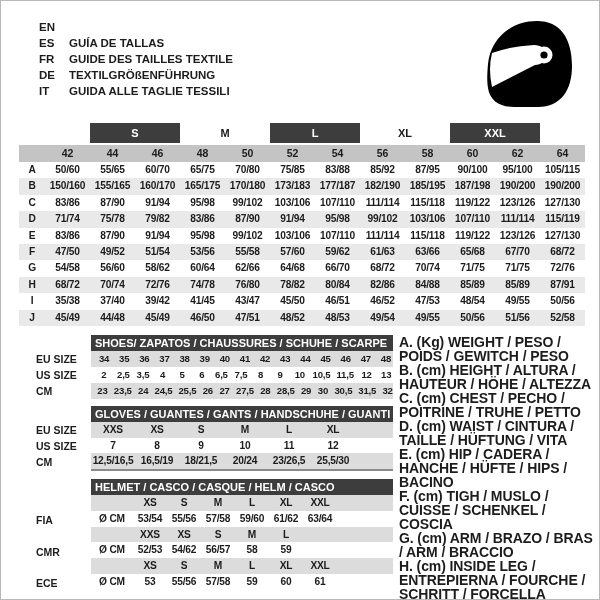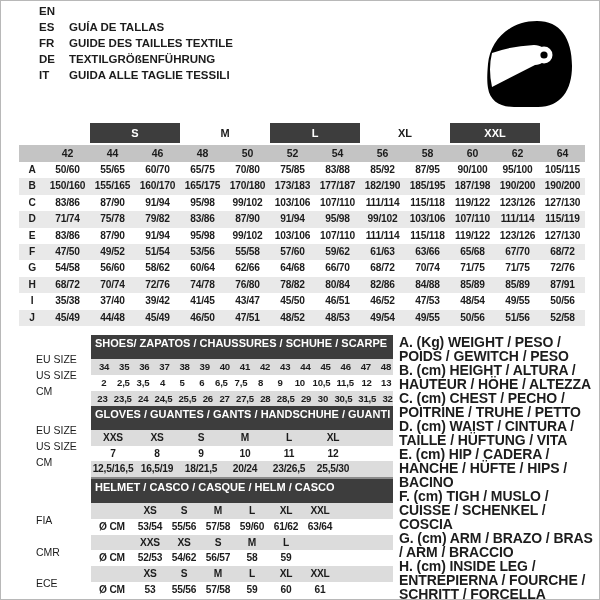--- a/index.html
+++ b/index.html
@@ -1,51 +1,51 @@
 <!DOCTYPE html>
 <html><head>
 <meta charset="utf-8">
 <style>
   html,body{margin:0;padding:0;}
   body{width:600px;height:600px;background:#fff;font-family:"Liberation Sans","DejaVu Sans",sans-serif;color:#1c1c1c;}
   .page{position:relative;width:600px;height:600px;box-sizing:border-box;border:1px solid #b8b8b8;background:#fff;overflow:hidden;font-stretch:condensed;}
   
-  .lang-list{position:absolute;left:38px;top:2px;}
+  .lang-list{position:absolute;left:38px;top:18px;}
   .lang-row{display:flex;font-size:11.5px;font-weight:700;line-height:16px;}
   .lang-code{width:30px;}
   
   .helmet-icon{position:absolute;left:478px;top:12px;width:100px;height:102px;}
   
   .size-chart{position:absolute;left:18px;top:122px;width:566px;}
   .grid-row{display:grid;grid-template-columns:26px repeat(12,1fr);}
   .group-row{height:20px;margin-bottom:2px;}
   .group-cell{grid-column:span 2;text-align:center;font-size:11px;font-weight:700;line-height:20px;}
   .group-cell.filled{background:#3d3d3d;color:#fff;}
   .pad2{grid-column:span 2;}
   .num-row{height:17px;background:#c4c4c4;}
   .num-row div{text-align:center;font-size:10.5px;font-weight:700;line-height:17px;}
   .data-row{height:16.4px;}
   .data-row div{text-align:center;font-size:10.2px;font-weight:700;line-height:16.4px;letter-spacing:-0.2px;}
   .data-row.alt{background:#e9e9e9;}
   
-  .bar{height:24px;background:#3d3d3d;color:#fff;font-size:11px;font-weight:700;line-height:16px;padding-left:4px;}
+  .bar{height:16px;background:#3d3d3d;color:#fff;font-size:11px;font-weight:700;line-height:16px;padding-left:4px;}
   .subtable{position:absolute;left:90px;width:302px;}
   .shoes-table{top:334px;}
   .gloves-table{top:405px;}
   .helmet-table{top:478px;}
   .srow{display:grid;grid-template-columns:repeat(15,1fr);height:16px;}
   .grow{display:grid;grid-template-columns:repeat(6,44px);height:15.7px;}
   .hrow{display:grid;grid-template-columns:42px repeat(6,34px);height:15.8px;}
   .srow div,.grow div,.hrow div{text-align:center;font-weight:700;line-height:16px;letter-spacing:-0.2px;}
   .srow div{font-size:9.6px;padding-left:6px;}
   .grow div{font-size:10.2px;}
   .hrow div{font-size:10.2px;}
   .grayband{background:#dcdcdc;}
   .gloves-table .endline{border-bottom:2px solid #8b8b8b;}
-  .side-label{position:absolute;left:35px;font-size:10.5px;font-weight:400;line-height:16px;}
+  .side-label{position:absolute;left:35px;font-size:10.5px;font-weight:700;line-height:16px;}
   
   .legend{position:absolute;left:398px;top:334px;width:194px;}
   .legend-item{font-size:14px;font-weight:700;line-height:14px;letter-spacing:-0.1px;}
 </style>
 </head>
 <body>
 
 <div class="page">
 
   <div class="lang-list">

